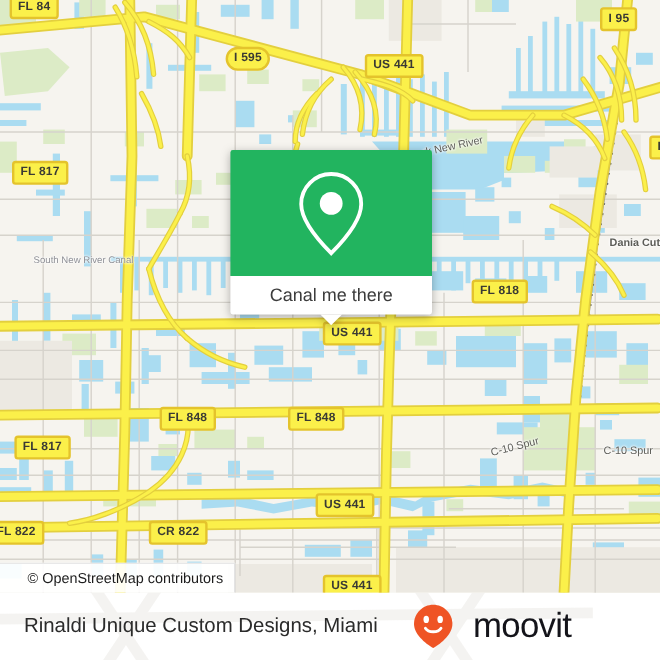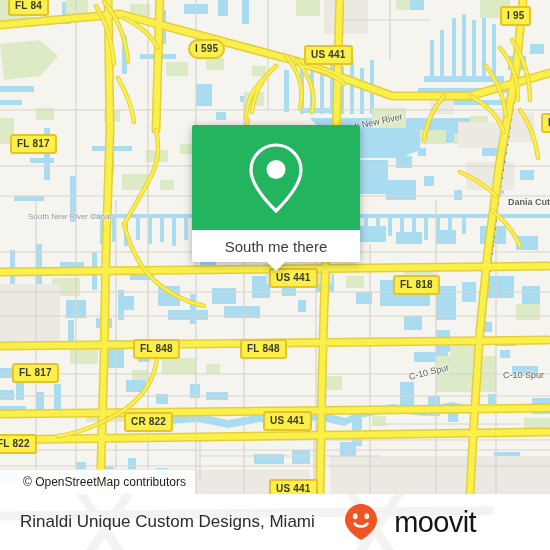--- a/index.html
+++ b/index.html
@@ -505,40 +505,40 @@
       <div class="maplabel" style="left:503px; top:370px;">C-10 Spur</div>
     </div>
 
     <div>
       <div class="shield" style="left:8px;   top:-4px;">FL 84</div>
       <div class="shield" style="left:188px; top:39px;border-radius:10px;">I 595</div>
       <div class="shield" style="left:304px; top:45px;">US 441</div>
       <div class="shield" style="left:500px; top:6px;">I 95</div>
       <div class="shield" style="left:10px;  top:134px;">FL 817</div>
       <div class="shield" style="left:541px; top:113px;">I 95</div>
-      <div class="shield" style="left:393px; top:233px;margin-top:42px;">FL 818</div>
+      <div class="shield" style="left:393px; top:233px;">FL 818</div>
       <div class="shield" style="left:269px; top:268px;">US 441</div>
       <div class="shield" style="left:133px; top:339px;">FL 848</div>
       <div class="shield" style="left:240px; top:339px;">FL 848</div>
       <div class="shield" style="left:12px;  top:363px;">FL 817</div>
       <div class="shield" style="left:263px; top:411px;">US 441</div>
-      <div class="shield" style="left:124px; top:412px;">CR 822</div>
+      <div class="shield" style="left:124px; top:434px;">CR 822</div>
       <div class="shield" style="left:-10px; top:434px;">FL 822</div>
       <div class="shield" style="left:269px; top:479px;">US 441</div>
     </div>
 
     <div id="popup">
       <div id="popup-head">
         <svg width="60" height="74" viewBox="0 0 60 74">
           <path d="M30 4 C16.2 4 5 15.2 5 29 C5 44 22 62 30 70 C38 62 55 44 55 29 C55 15.2 43.8 4 30 4 Z" fill="none" stroke="#ffffff" stroke-width="3.2"></path>
           <circle cx="30" cy="28.5" r="9.5" fill="#ffffff"></circle>
         </svg>
       </div>
       <div id="popup-body">
-        <span id="popup-cta">South me there</span>
+        <span id="popup-cta">Canal me there</span>
       </div>
       <div id="popup-tail"></div>
     </div>
 
     <div id="attribution">
       <span>© OpenStreetMap contributors</span>
     </div>
   </div>
 
   <div id="footer">

